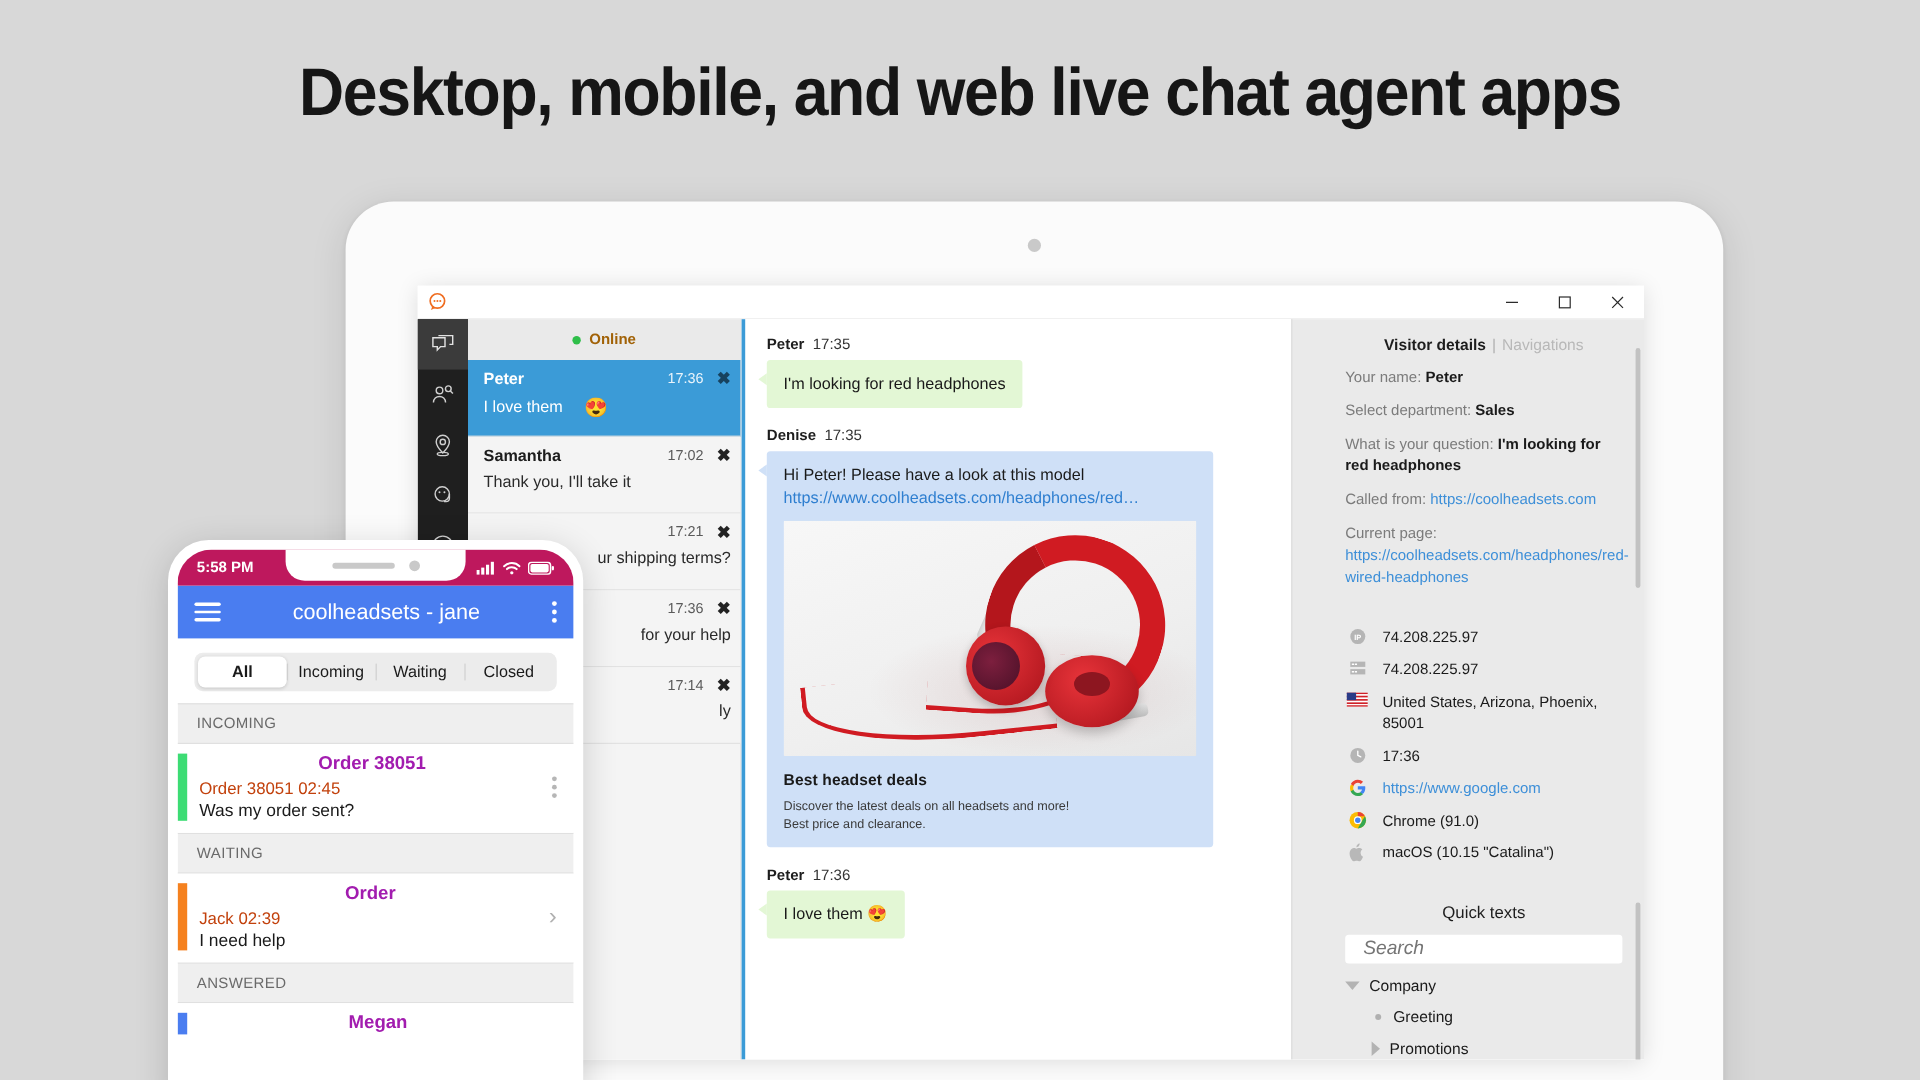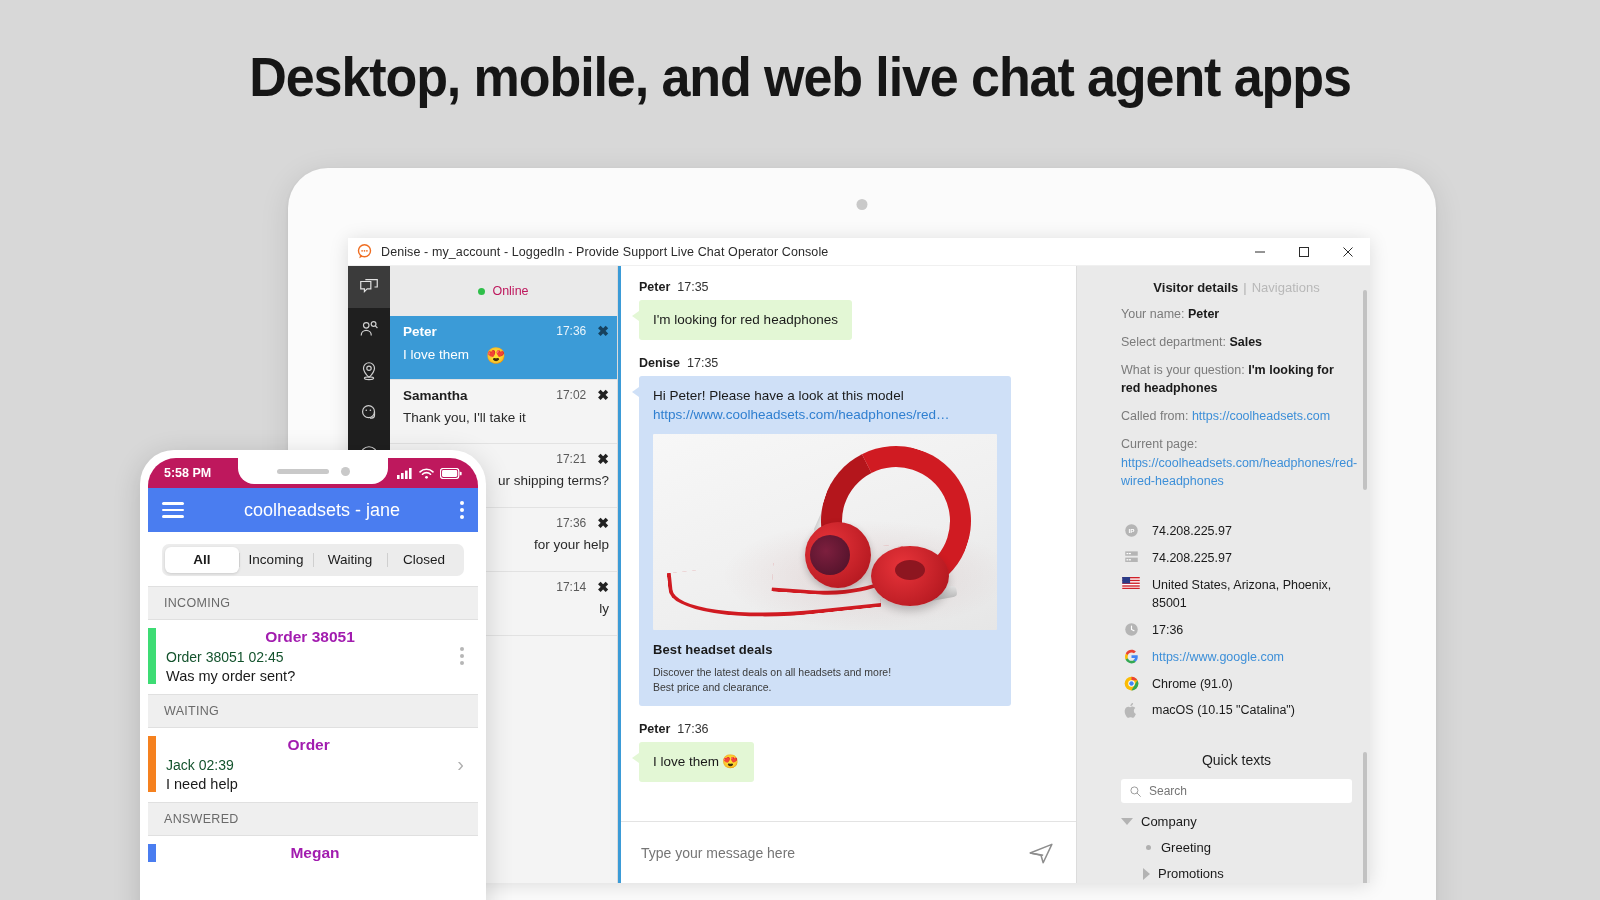--- a/index.html
+++ b/index.html
@@ -76,22 +76,22 @@
   .rail-item.active { background: #3b3b3b; }
   .rail-item svg { display: block; }
 
   
   .chatlist {
     width: 228px; flex: 0 0 228px; background: #f4f4f4;
     display: flex; flex-direction: column; border-right: 1px solid #dcdcdc;
     position: relative;
   }
   .status-row {
-    height: 50px; display: flex; align-items: center; justify-content: center;
-    background: #eaeaea; font-size: 12.5px; font-weight: 400; color: #be185d;
+    height: 34px; display: flex; align-items: center; justify-content: center;
+    background: #eaeaea; font-size: 12.5px; font-weight: 700; color: #a16207;
   }
   .status-dot {
     width: 7px; height: 7px; border-radius: 50%; background: #2fbf4a;
     margin-right: 7px;
   }
   .cl-item {
     padding: 8px 8px 10px 13px; border-bottom: 1px solid #e2e2e2;
     background: #f4f4f4; position: relative; min-height: 64px;
   }
   .cl-item.sel { background: #3b9bd7; }
@@ -245,23 +245,24 @@
   }
   .det-li a { color: #3d8fd8; text-decoration: none; }
   .det-div { height: 1px; background: #d3d3d3; }
   .qt { padding: 12px 18px 10px 16px; }
   .qt-title { text-align: center; font-size: 14px; color: #1d1d1d; margin-bottom: 11px; }
   .qt-search {
     height: 24px; background: #fff; border-radius: 3px; display: flex;
     align-items: center; padding: 0 8px;
   }
   .qt-search input {
-    border: 0; outline: none; font-size: 12px; color: #8a8a8a; flex: 1;
+    border: 0; outline: none; font-size: 16px; color: #8a8a8a; flex: 1;
     background: transparent; margin-left: 7px;
     font-family: "Liberation Sans", sans-serif;
+    font-style: italic;
   }
   .qt-node { display: flex; align-items: center; font-size: 13px; color: #1a1a1a; margin-top: 11px; }
   .qt-node.l2 { padding-left: 22px; }
   .tri { width: 0; height: 0; margin-right: 8px; }
   .tri.down { border-left: 6px solid transparent; border-right: 6px solid transparent; border-top: 7px solid #b3b3b3; }
   .tri.right { border-top: 6px solid transparent; border-bottom: 6px solid transparent; border-left: 7px solid #b3b3b3; }
   .dot-b { width: 5px; height: 5px; border-radius: 50%; background: #b0b0b0; margin-right: 10px; margin-left: 3px; }
   .sb {
     position: absolute; right: 3px; width: 4px; background: #c2c2c2; border-radius: 2px;
   }
@@ -309,21 +310,21 @@
   }
   .ph-sec {
     background: #efefef; font-size: 12.5px; color: #6a6a6a; padding: 9px 16px;
     border-top: 1px solid #e0e0e0; border-bottom: 1px solid #e0e0e0;
     letter-spacing: 0.3px;
   }
   .ph-row { display: flex; background: #fff; position: relative; padding: 8px 14px 10px 0; }
   .ph-bar { width: 8px; flex: 0 0 8px; }
   .ph-body { flex: 1; padding-left: 10px; }
   .ph-name { text-align: center; font-size: 15.5px; font-weight: 700; color: #a21caf; }
-  .ph-meta { font-size: 14px; color: #14532d; margin-top: 3px; }
+  .ph-meta { font-size: 14px; color: #c2410c; margin-top: 3px; }
   .ph-last { font-size: 14.5px; color: #1a1a1a; margin-top: 3px; }
   .ph-act { display: flex; align-items: center; color: #b0b0b0; padding-left: 6px; }
   .ph-act .kebab-g div { width: 4px; height: 4px; border-radius: 50%; background: #b6b6b6; margin: 3px 0; }
   .chev { color: #b0b0b0; font-size: 20px; }
 </style>
 </head>
 <body>
 
 <div id="stage">
 
@@ -336,21 +337,20 @@
   <div class="app">
 
     <div class="titlebar">
       <svg class="tb-logo" viewBox="0 0 24 24">
         <circle cx="12" cy="11" r="8.5" fill="none" stroke="#ef6d21" stroke-width="2"></circle>
         <path d="M6 17 L4.5 21.5 L9.5 19.2 Z" fill="#ef6d21"></path>
         <circle cx="8.6" cy="11" r="1.2" fill="#ef6d21"></circle>
         <circle cx="12" cy="11" r="1.2" fill="#ef6d21"></circle>
         <circle cx="15.4" cy="11" r="1.2" fill="#ef6d21"></circle>
       </svg>
-      <div class="tb-title">Denise - my_account - LoggedIn -  Provide Support Live Chat Operator Console</div>
       <div class="tb-spacer"></div>
       <div class="tb-btn">
         <svg width="12" height="12" viewBox="0 0 12 12">
             <path d="M1 6 H11" stroke="#2b2b2b" stroke-width="1"></path>
           </svg>
       </div>
       <div class="tb-btn">
         <svg width="12" height="12" viewBox="0 0 12 12">
             <rect x="1.5" y="1.5" width="9" height="9" fill="none" stroke="#2b2b2b" stroke-width="1"></rect>
           </svg>
@@ -502,27 +502,20 @@
               <b>Peter</b><span>17:36</span>
             </div>
             <div class="bubble in">
               <span>I love them</span>
               <span class="emo">😍</span>
             </div>
           </div>
 
         </div>
 
-        <div class="composer">
-          <input placeholder="Type your message here" style="">
-          <svg class="send-icon" width="26" height="26" viewBox="0 0 24 24">
-            <path d="M2 12 L22 4 L14 21 L12 14 Z" fill="none" stroke="#8d8d8d" stroke-width="1.4" stroke-linejoin="round"></path>
-            <path d="M2 12 L14 14" fill="none" stroke="#8d8d8d" stroke-width="1.4"></path>
-          </svg>
-        </div>
       </div>
 
       <div class="details">
         <div class="det-top">
           <div class="det-tabs">
             <b>Visitor details</b><span class="sep">|</span><span class="off">Navigations</span>
           </div>
 
           <div class="det-row"><span>Your name:</span>
             <b>Peter</b></div>

